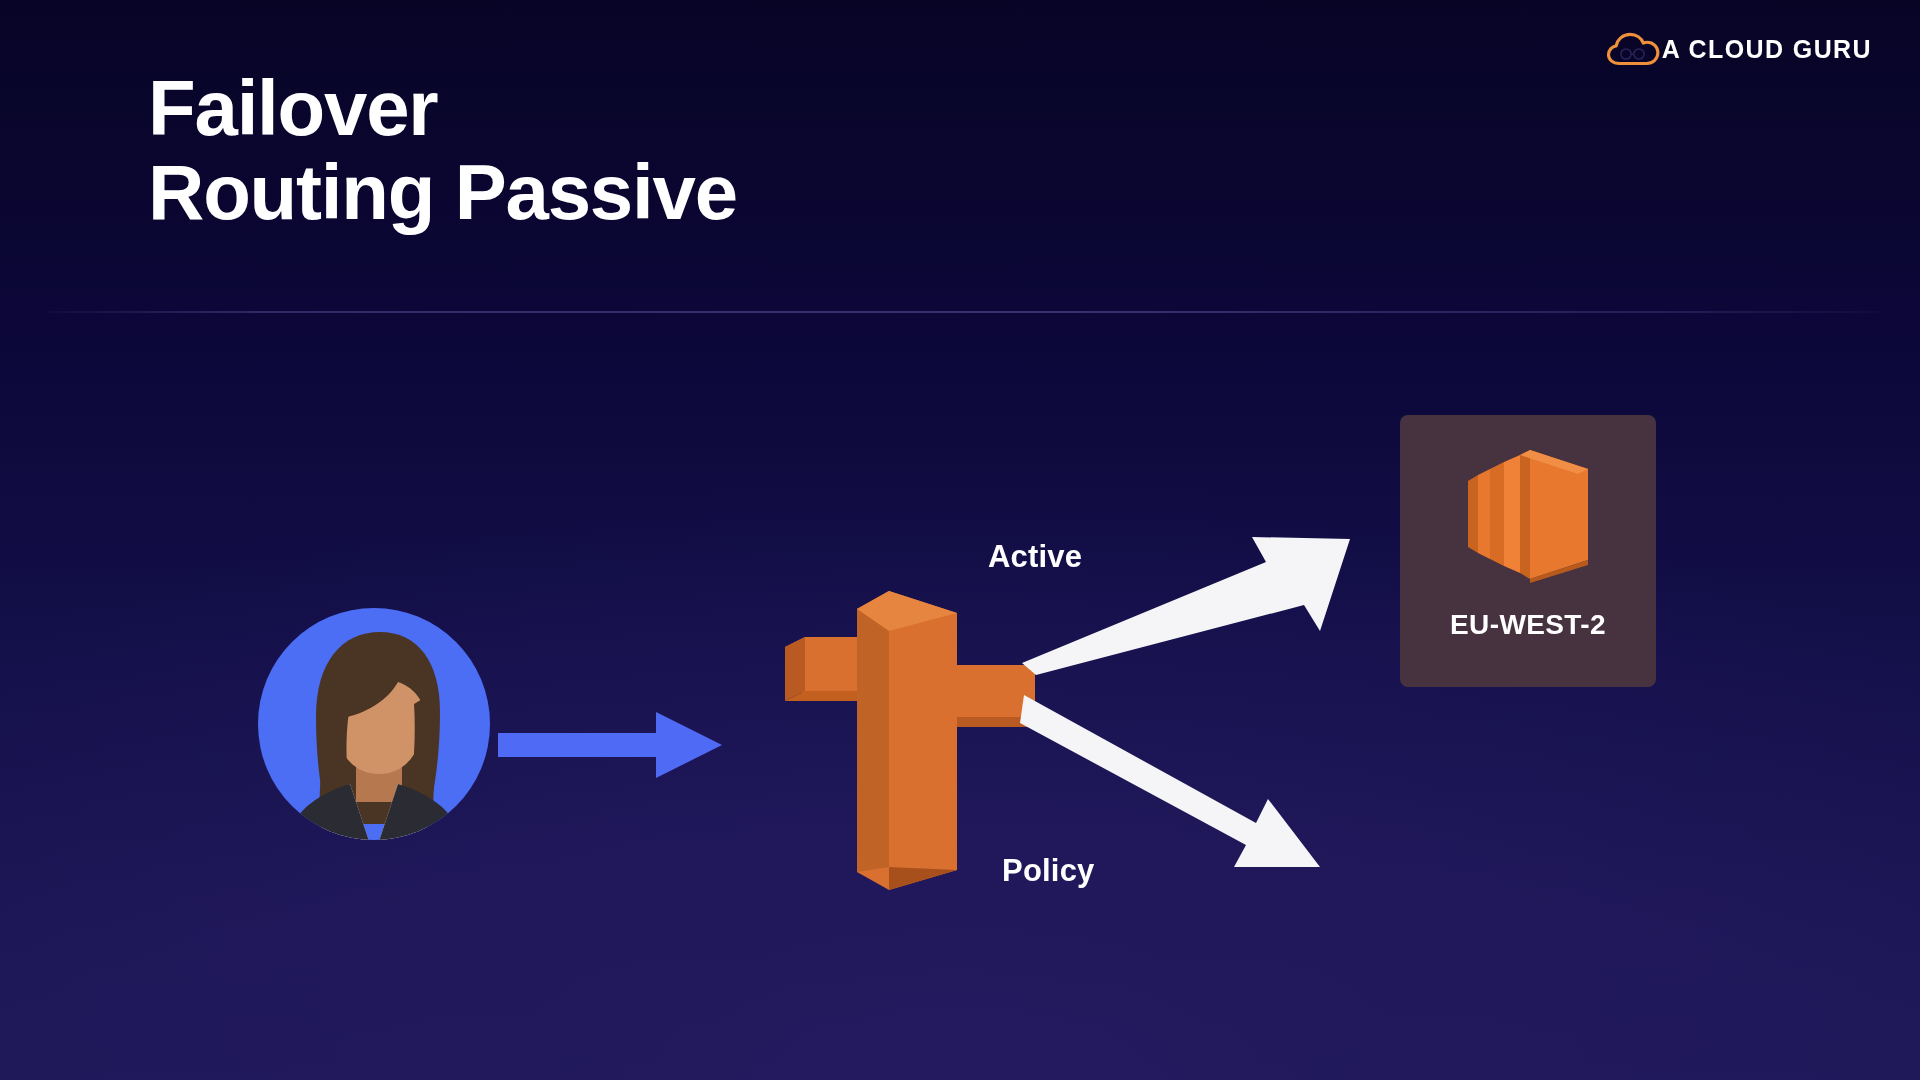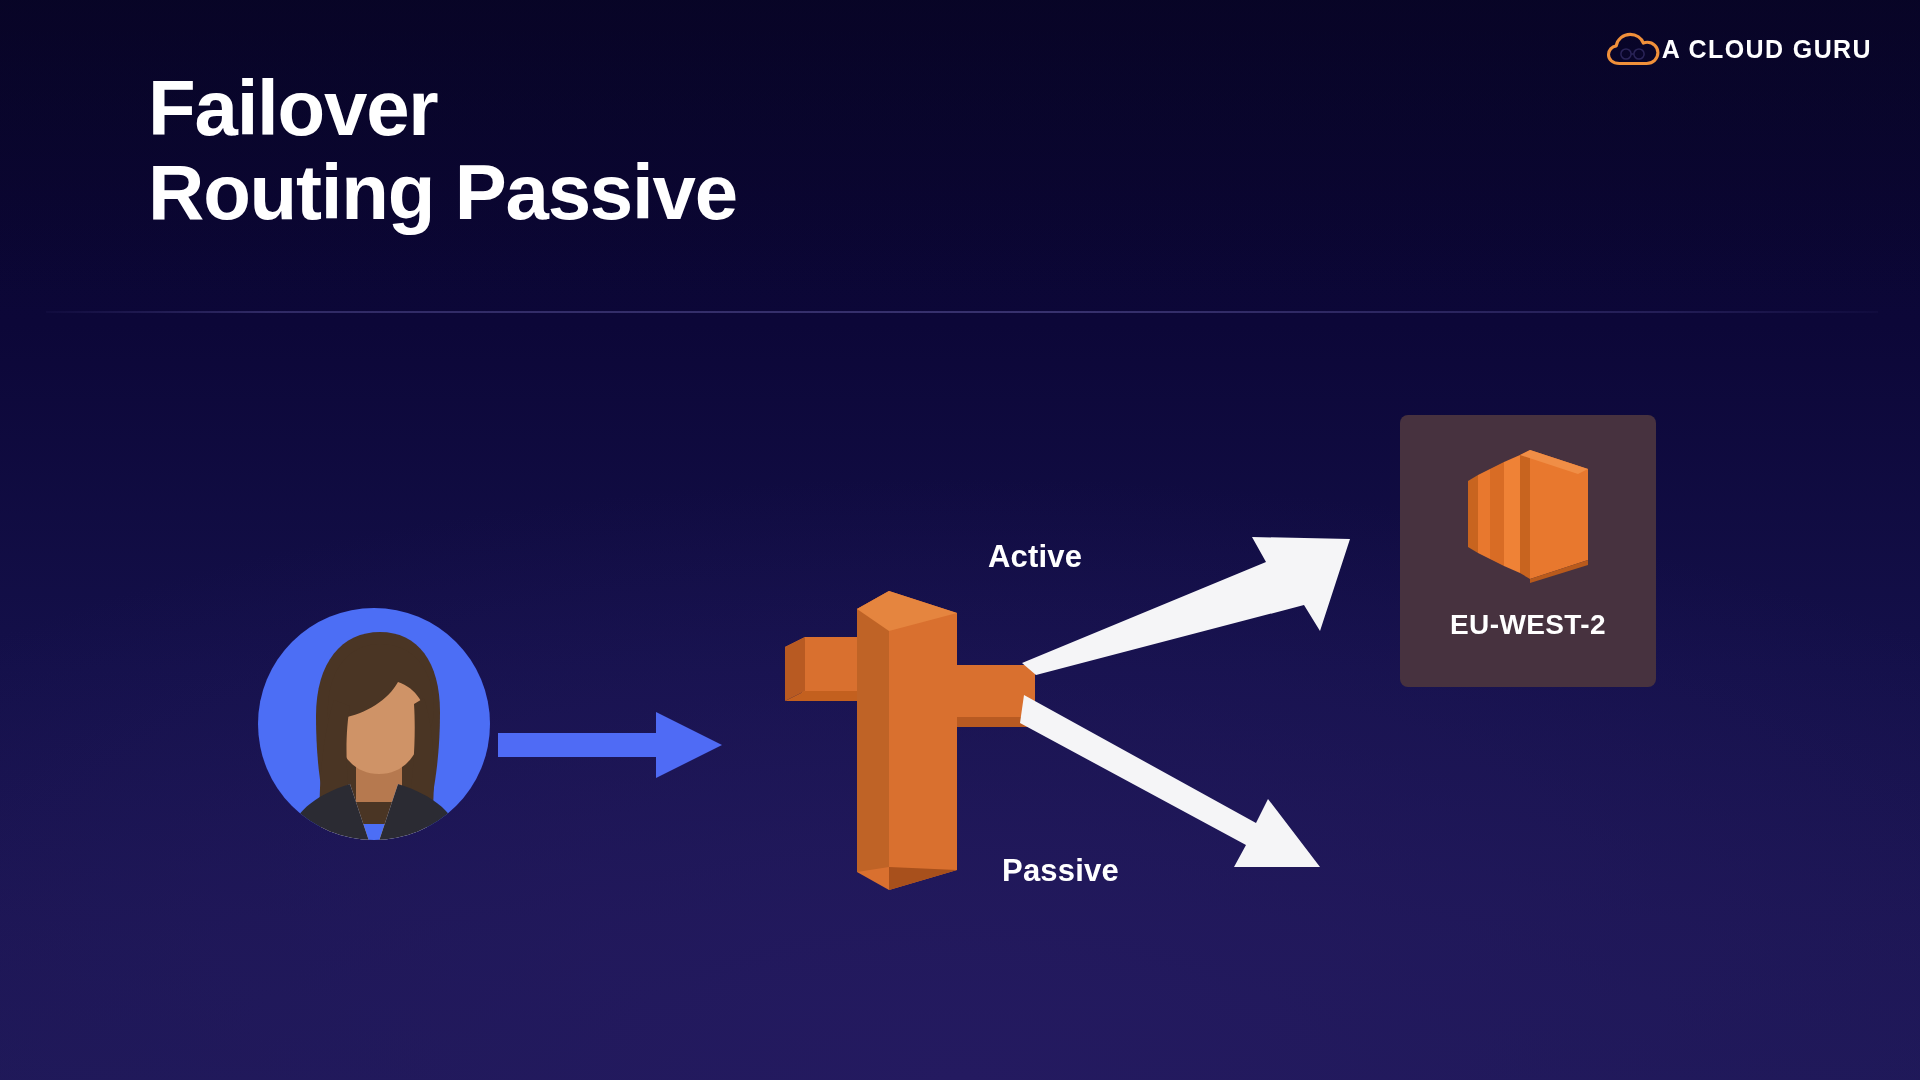--- a/index.html
+++ b/index.html
@@ -188,21 +188,21 @@
 
   <svg id="arrow-active" viewBox="0 0 340 140">
     <path d="M2 128 L246 27 L232 2 L330 4 L300 96 L284 70 L16 140 Z" fill="#f5f5f7"></path>
   </svg>
 
   <svg id="arrow-passive" viewBox="0 0 320 175">
     <path d="M4 0 L236 128 L248 104 L300 172 L214 172 L226 150 L0 28 Z" fill="#f5f5f7"></path>
   </svg>
 
   <span class="path-label" id="label-active">Active</span>
-  <span class="path-label" id="label-passive">Passive</span>
+  <span class="path-label" id="label-passive">Policy</span>
 
   <div id="region-card">
     <svg id="region-icon" viewBox="0 0 132 136">
 
       <polygon points="6,34 16,28 16,106 6,100" fill="#c8641f"></polygon>
       <polygon points="16,28 28,22 28,112 16,106" fill="#e8782e"></polygon>
       <polygon points="28,22 42,15 42,119 28,112" fill="#d86c25"></polygon>
       <polygon points="42,15 58,8 58,126 42,119" fill="#ef8236"></polygon>
 
       <polygon points="58,8 68,3 68,132 58,126" fill="#c8641f"></polygon>

